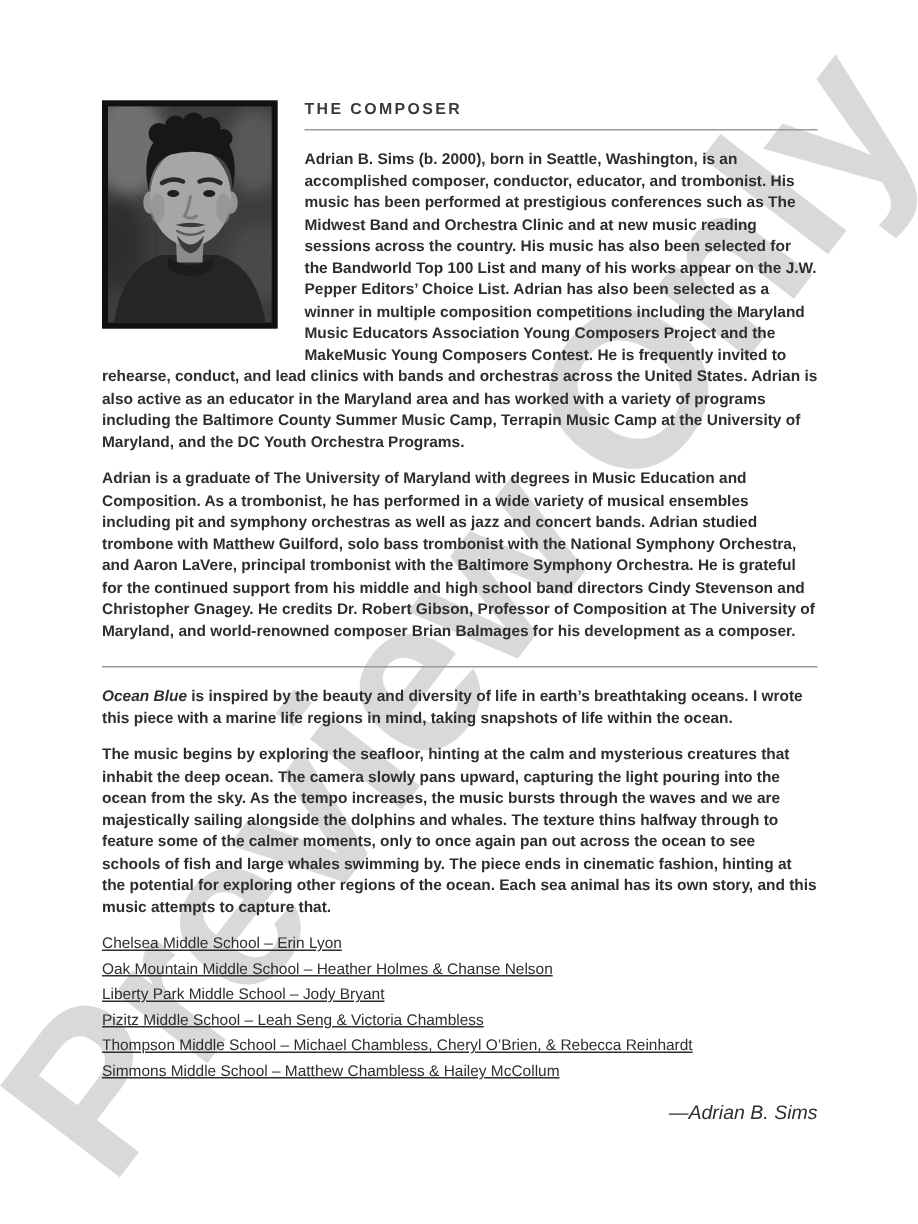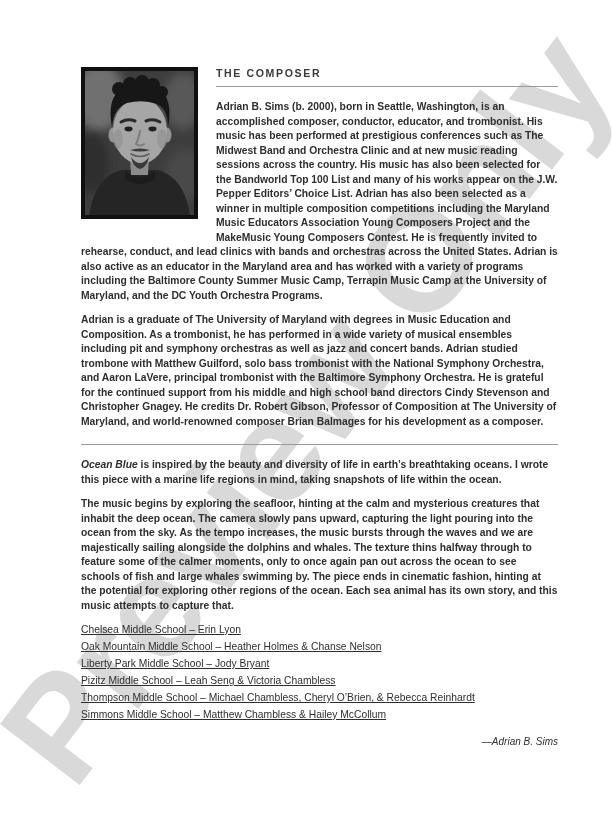--- a/index.html
+++ b/index.html
@@ -21,21 +21,21 @@
     font-size: 146px;
     font-weight: bold;
     letter-spacing: -2px;
     color: #d9d9d9;
     white-space: nowrap;
     z-index: 1;
     user-select: none;
   }
   .content {
     position: absolute;
-    left: 81px;
+    left: 68px;
     top: 65px;
     width: 477px;
     z-index: 2;
     font-size: 10.3px;
     line-height: 14.5px;
   }
   .photo-frame {
     float: left;
     width: 117px;
     height: 152px;
@@ -63,21 +63,21 @@
   ul.schools {
     list-style: none;
     margin: 2px 0 0 0;
     padding: 0;
     text-decoration: underline;
   }
   ul.schools li { margin-bottom: 2.5px; line-height: 14.5px; }
   .signature {
     text-align: right;
     font-style: italic;
-    font-size: 10px;
+    font-size: 13px;
     margin-top: 12px;
     color: #2e2e2e;
   }
   em { font-style: italic; text-align: right; }
 </style>
 </head>
 <body>
 
 <div class="page">
 

